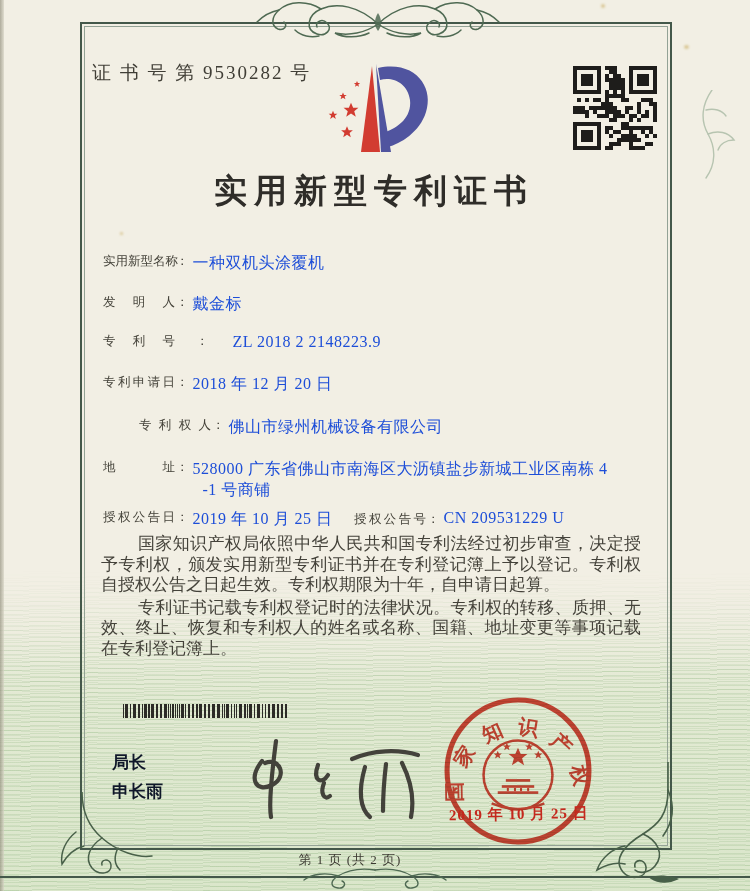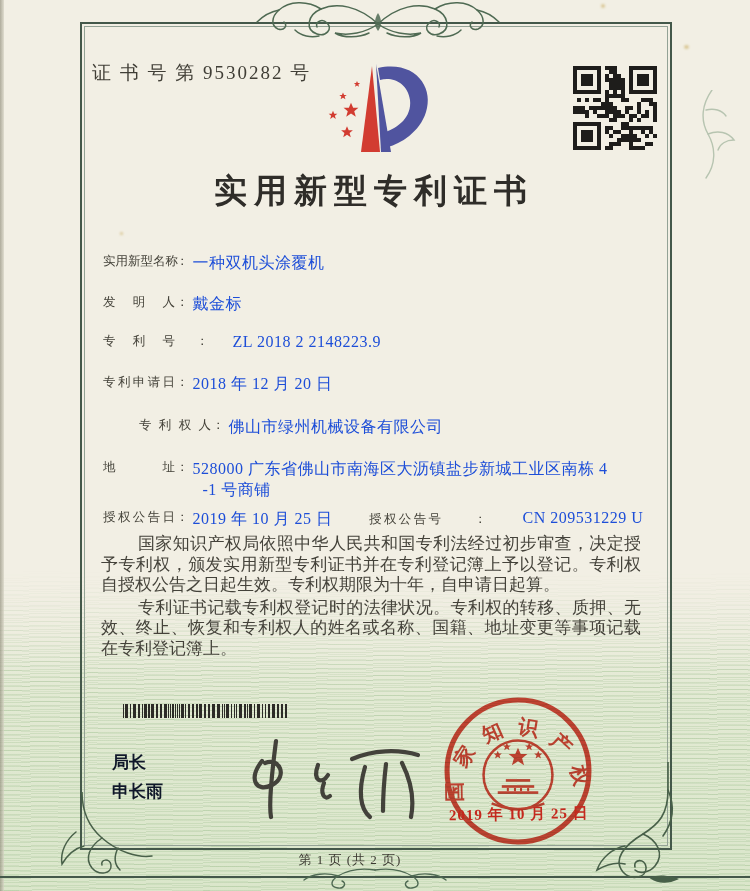--- a/index.html
+++ b/index.html
@@ -27,21 +27,21 @@
   .title{position:absolute;left:80px;top:169px;width:588px;text-align:center;
          font-size:33px;font-weight:bold;letter-spacing:7px;color:#2f2d29;}
   .fields{position:absolute;left:103px;top:253px;width:560px;}
   .frow{position:absolute;left:0;display:flex;white-space:nowrap;align-items:flex-start;}
   .flabel{display:inline-block;width:72px;font-size:12.5px;color:#45433a;
           text-align:justify;text-align-last:justify;}
   .fcolon{font-size:12.5px;color:#45433a;margin:0 4px 0 1px;}
   .fvalue{font-size:16px;color:#1d4ed8;letter-spacing:.5px;}
   .addr2{padding-left:10px;white-space:nowrap;}
   .frow.addr{white-space:normal;}
-  .grant2{position:absolute;left:266px;top:0;display:flex;align-items:baseline;gap:32px;}
+  .grant2{position:absolute;left:251px;top:0;display:flex;align-items:baseline;}
   .paras{position:absolute;left:101px;top:534px;width:540px;font-size:17px;line-height:20.5px;
          color:#44423a;text-align:justify;}
   .paras p{margin:0 0 2px 0;text-indent:37px;}
   .barcode{position:absolute;left:123px;top:704px;width:170px;height:14px;}
   .director{position:absolute;left:112px;top:748px;font-family:"Liberation Sans","DejaVu Sans",sans-serif;
             font-weight:bold;font-size:17px;color:#0f172a;line-height:29px;}
   .sig{position:absolute;left:218px;top:733px;}
   .seal{position:absolute;left:443px;top:696px;width:150px;height:150px;opacity:.93;mix-blend-mode:multiply;}
   .seal-date{position:absolute;left:449px;top:805px;font-size:15px;color:#c4281d;letter-spacing:1px;
              transform:rotate(-1deg);font-weight:bold;}

